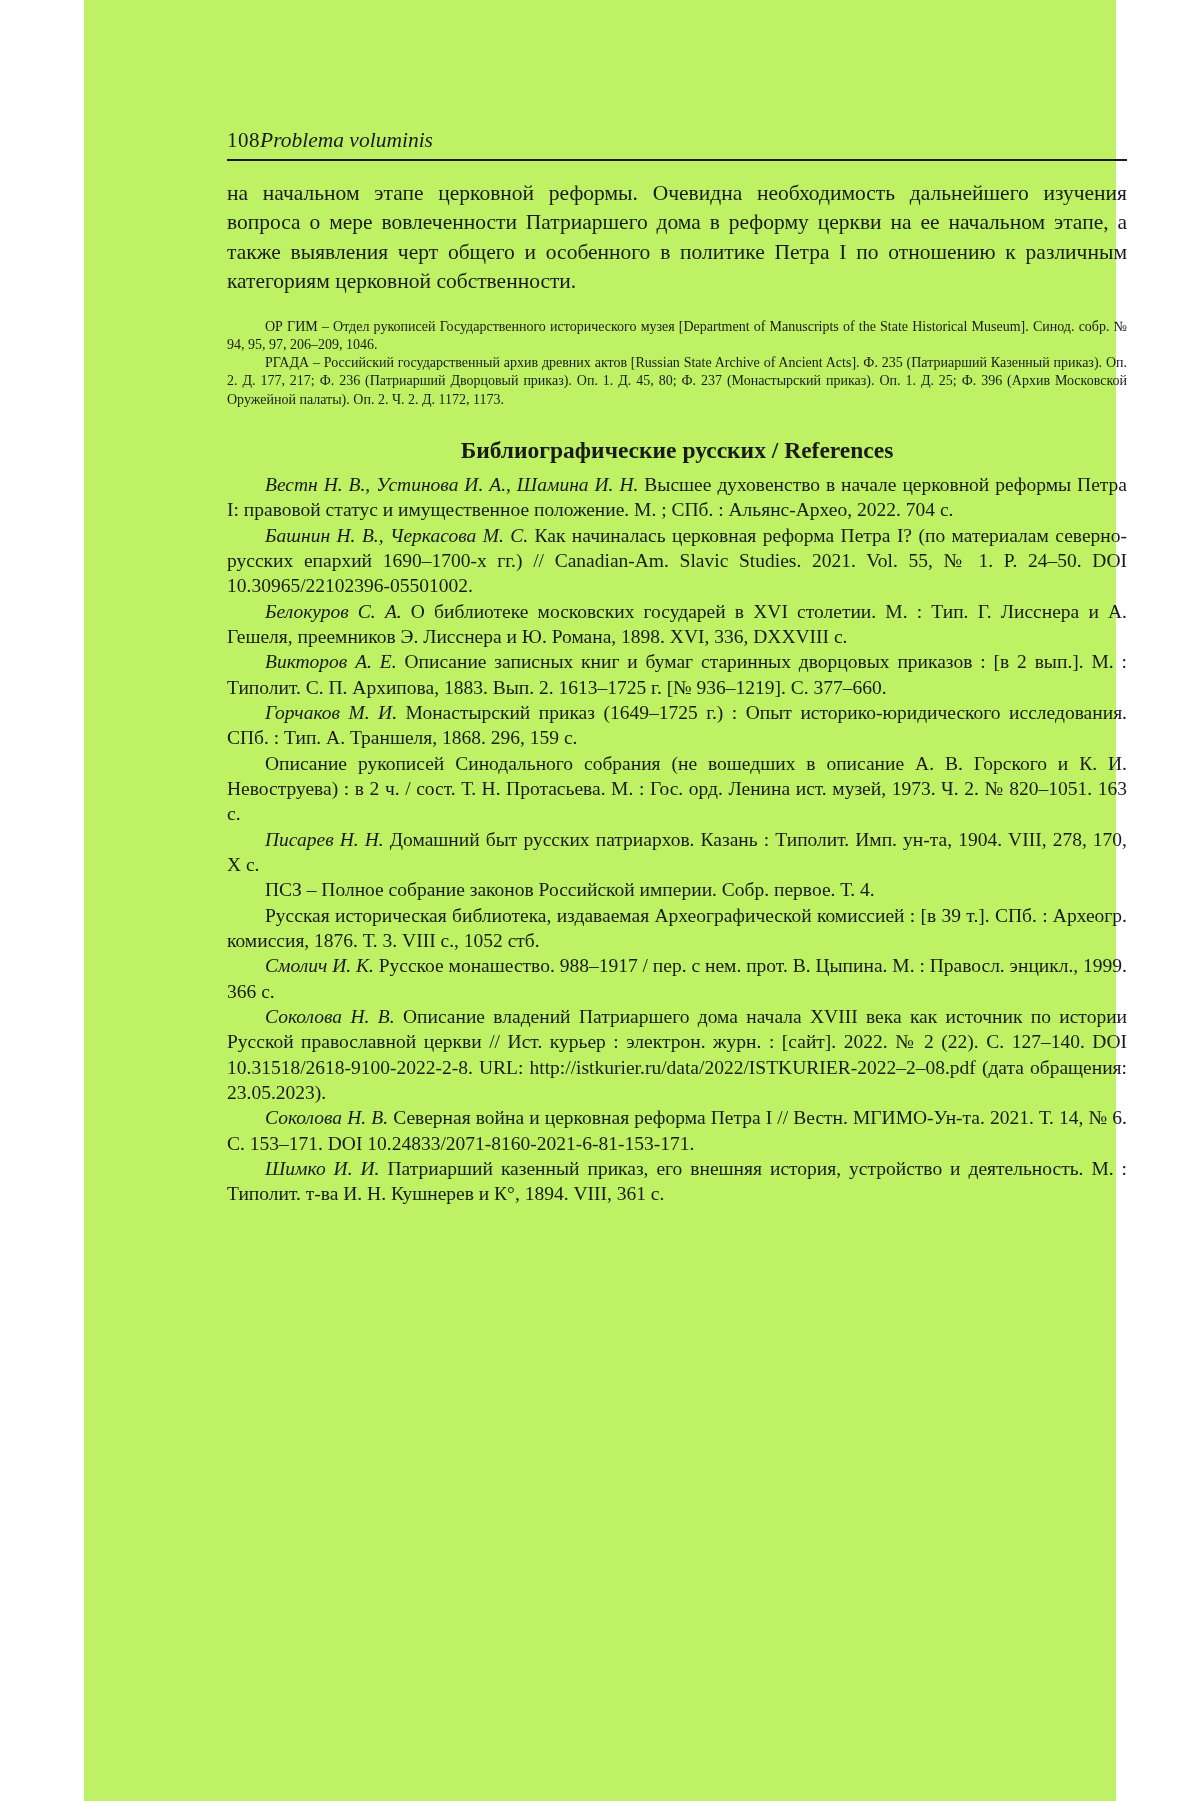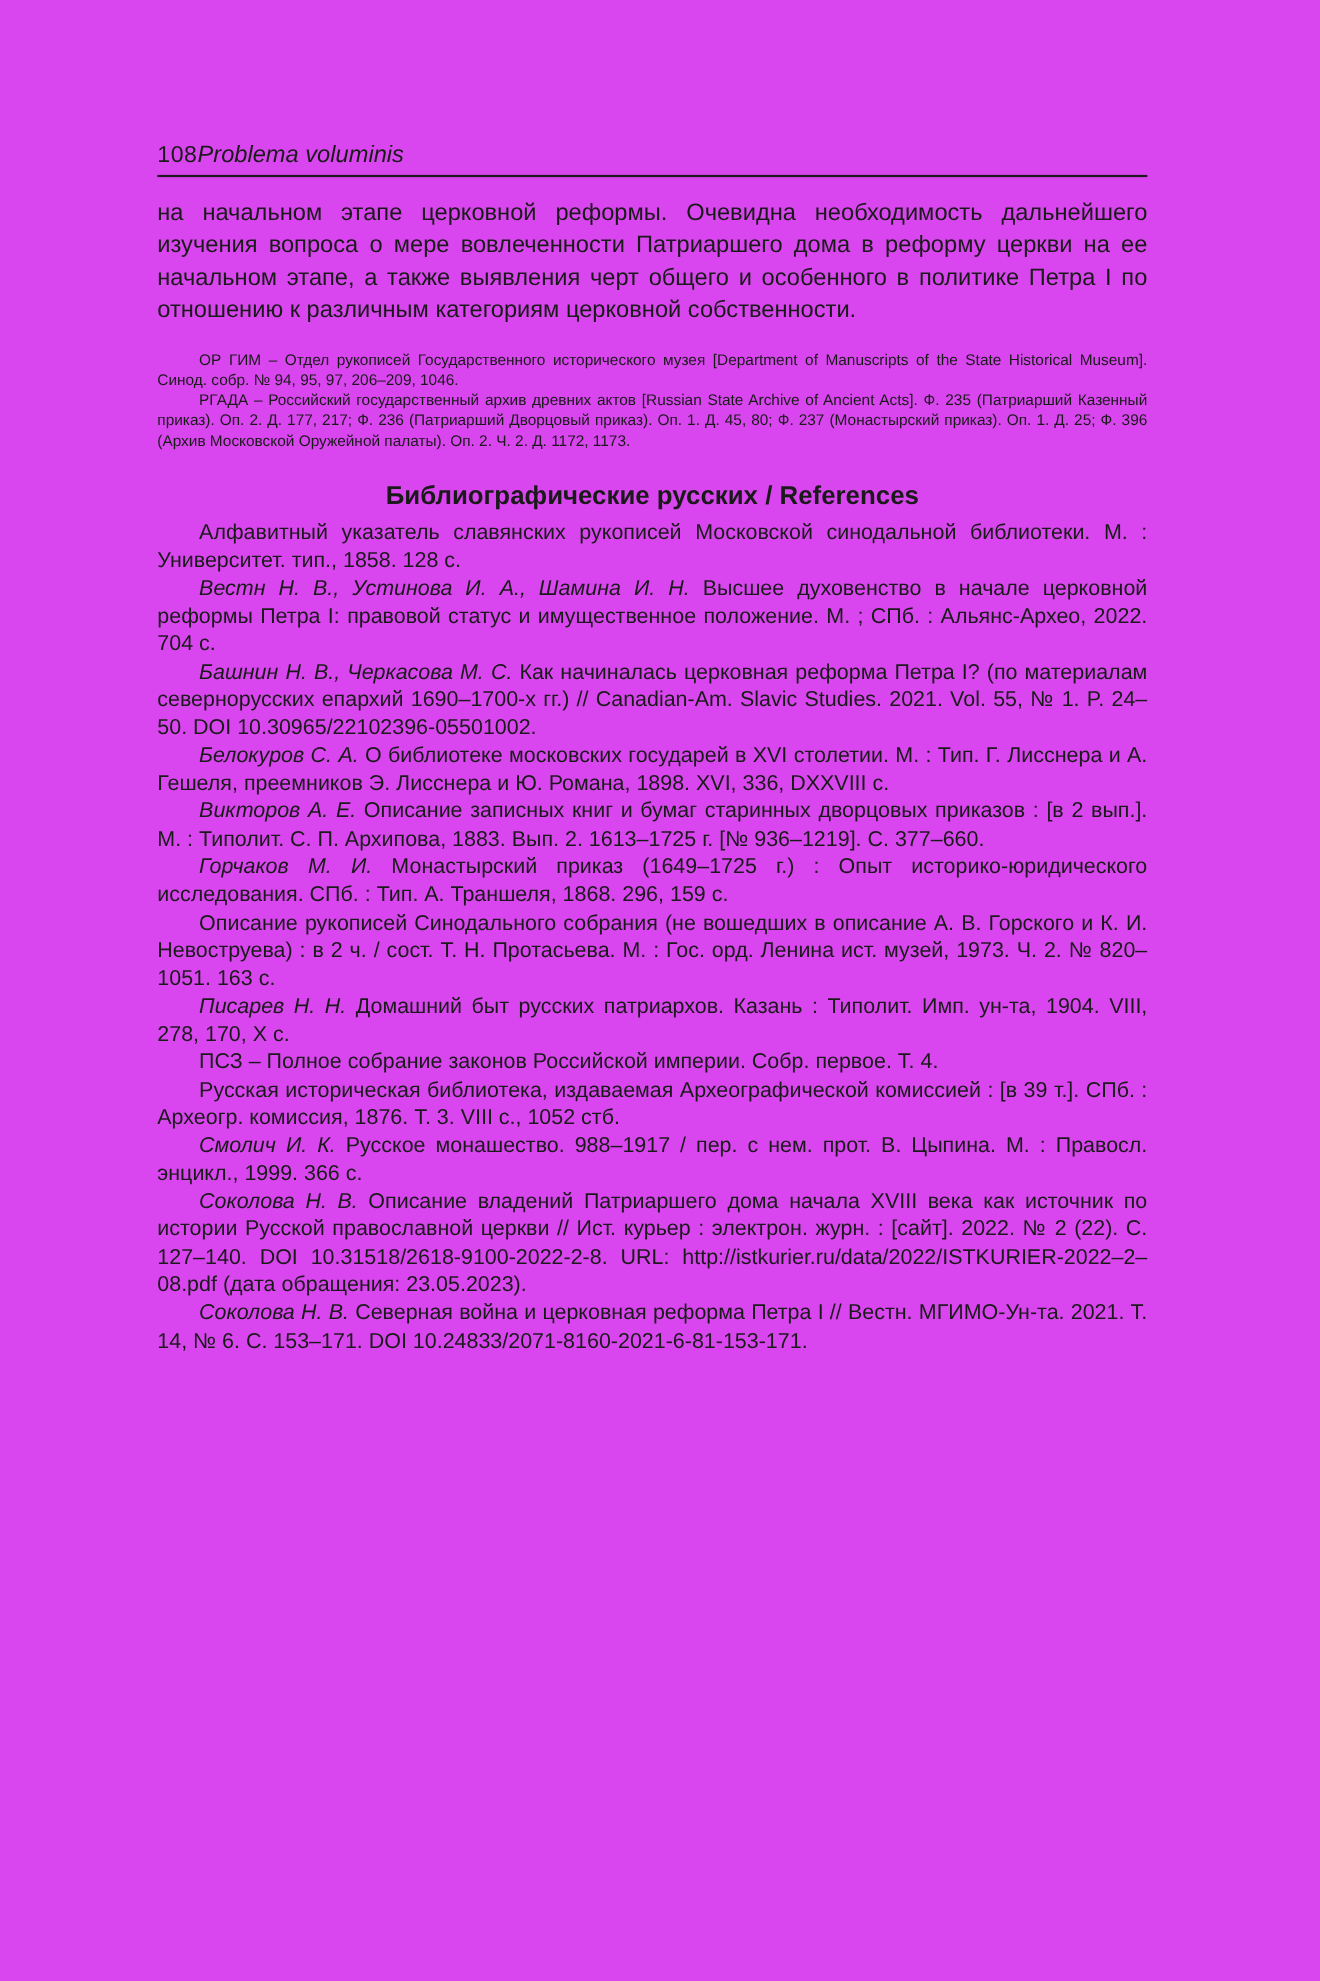--- a/index.html
+++ b/index.html
@@ -2,25 +2,25 @@
 <html lang="ru"><head>
 <meta charset="utf-8">
 <style>
   html, body {
     margin: 0;
     padding: 0;
     background: #ffffff;
   }
   .page {
     position: relative;
-    width: 1200px;
+    width: 1032px;
     height: 1801px;
     margin: 0 auto;
-    background: #d946ef;
-    font-family: Liberation Sans, sans-serif;
+    background: #bef264;
+    font-family: Liberation Serif, serif;
     color: #1a1a1a;
     box-sizing: border-box;
   }
   .content {
     position: absolute;
     left: 143px;
     top: 128px;
     width: 900px;
   }
   .running-head {
@@ -90,29 +90,29 @@
 
     <p class="body-text">на начальном этапе церковной реформы. Очевидна необходимость дальнейшего изучения вопроса о мере вовлеченности Патриаршего дома в реформу церкви на ее начальном этапе, а также выявления черт общего и особенного в политике Петра I по отношению к различным категориям церковной собственности.</p>
 
 
     <p class="arch">ОР ГИМ – Отдел рукописей Государственного исторического музея [Department of Manuscripts of the State Historical Museum]. Синод. собр. № 94, 95, 97, 206–209, 1046.</p>
     <p class="arch">РГАДА – Российский государственный архив древних актов [Russian State Archive of Ancient Acts]. Ф. 235 (Патриарший Казенный приказ). Оп. 2. Д. 177, 217; Ф. 236 (Патриарший Дворцовый приказ). Оп. 1. Д. 45, 80; Ф. 237 (Монастырский приказ). Оп. 1. Д. 25; Ф. 396 (Архив Московской Оружейной палаты). Оп. 2. Ч. 2. Д. 1172, 1173.</p>
 
     <h2 class="section-heading refs">Библиографические русских / References</h2>
 
     <div>
-      <p class="ref"><span class="it"></span><span>Алфавитный указатель славянских рукописей Московской синодальной библиотеки. М. : Университет. тип., 1858. 128 с.</span></p>
       <p class="ref"><span class="it">Вестн Н. В., Устинова И. А., Шамина И. Н.</span><span> Высшее духовенство в начале церковной реформы Петра I: правовой статус и имущественное положение. М. ; СПб. : Альянс-Архео, 2022. 704 с.</span></p>
       <p class="ref"><span class="it">Башнин Н. В., Черкасова М. С.</span><span> Как начиналась церковная реформа Петра I? (по материалам северно­русских епархий 1690–1700-х гг.) // Canadian-Am. Slavic Studies. 2021. Vol. 55, № 1. P. 24–50. DOI 10.30965/22102396-05501002.</span></p>
       <p class="ref"><span class="it">Белокуров С. А.</span><span> О библиотеке московских государей в XVI столетии. М. : Тип. Г. Лисснера и А. Гешеля, преемников Э. Лисснера и Ю. Романа, 1898. XVI, 336, DXXVIII с.</span></p>
       <p class="ref"><span class="it">Викторов А. Е.</span><span> Описание записных книг и бумаг старинных дворцовых приказов : [в 2 вып.]. М. : Типолит. С. П. Архипова, 1883. Вып. 2. 1613–1725 г. [№ 936–1219]. С. 377–660.</span></p>
       <p class="ref"><span class="it">Горчаков М. И.</span><span> Монастырский приказ (1649–1725 г.) : Опыт историко-юридического исследования. СПб. : Тип. А. Траншеля, 1868. 296, 159 с.</span></p>
       <p class="ref"><span class="it"></span><span>Описание рукописей Синодального собрания (не вошедших в описание А. В. Горского и К. И. Невоструева) : в 2 ч. / сост. Т. Н. Протасьева. М. : Гос. орд. Ленина ист. музей, 1973. Ч. 2. № 820–1051. 163 с.</span></p>
       <p class="ref"><span class="it">Писарев Н. Н.</span><span> Домашний быт русских патриархов. Казань : Типолит. Имп. ун-та, 1904. VIII, 278, 170, X с.</span></p>
       <p class="ref"><span class="it"></span><span>ПСЗ – Полное собрание законов Российской империи. Собр. первое. Т. 4.</span></p>
       <p class="ref"><span class="it"></span><span>Русская историческая библиотека, издаваемая Археографической комиссией : [в 39 т.]. СПб. : Археогр. комиссия, 1876. Т. 3. VIII с., 1052 стб.</span></p>
       <p class="ref"><span class="it">Смолич И. К.</span><span> Русское монашество. 988–1917 / пер. с нем. прот. В. Цыпина. М. : Правосл. энцикл., 1999. 366 с.</span></p>
       <p class="ref"><span class="it">Соколова Н. В.</span><span> Описание владений Патриаршего дома начала XVIII века как источник по истории Русской православной церкви // Ист. курьер : электрон. журн. : [сайт]. 2022. № 2 (22). С. 127–140. DOI 10.31518/2618-9100-2022-2-8. URL: http://istkurier.ru/data/2022/ISTKURIER-2022–2–08.pdf (дата обращения: 23.05.2023).</span></p>
       <p class="ref"><span class="it">Соколова Н. В.</span><span> Северная война и церковная реформа Петра I // Вестн. МГИМО-Ун-та. 2021. Т. 14, № 6. С. 153–171. DOI 10.24833/2071-8160-2021-6-81-153-171.</span></p>
+      <p class="ref"><span class="it">Шимко И. И.</span><span> Патриарший казенный приказ, его внешняя история, устройство и деятельность. М. : Типолит. т-ва И. Н. Кушнерев и К°, 1894. VIII, 361 с.</span></p>
     </div>
 
   </div>
 </div>
 
 </body></html>

